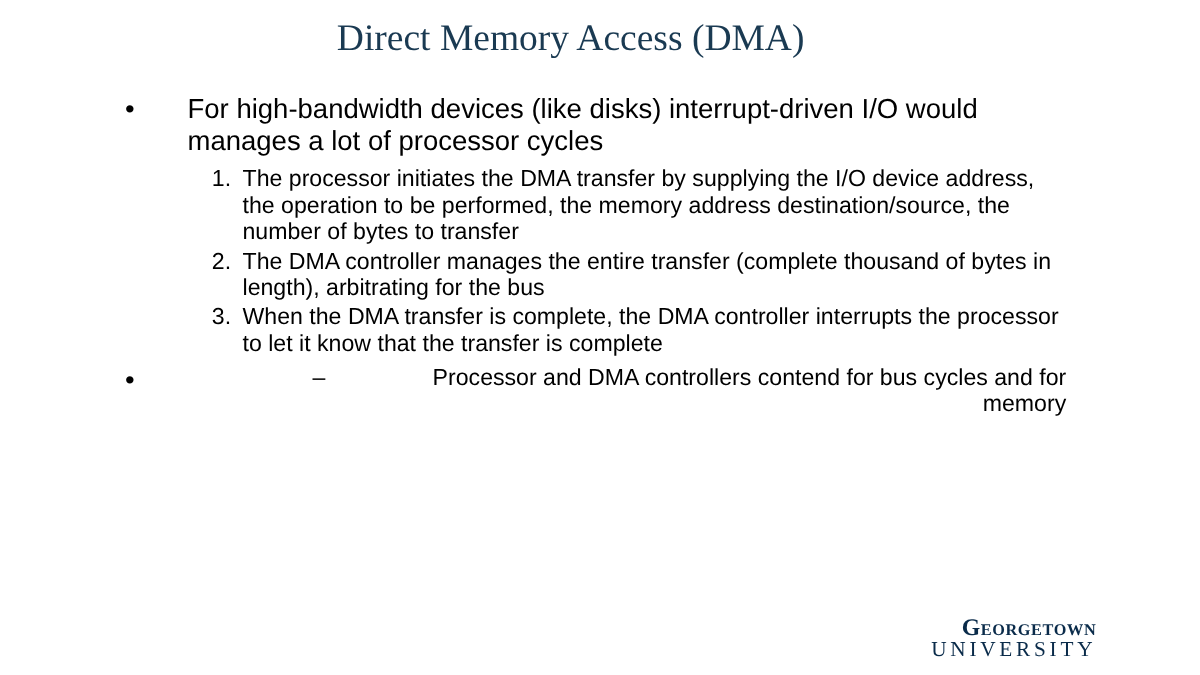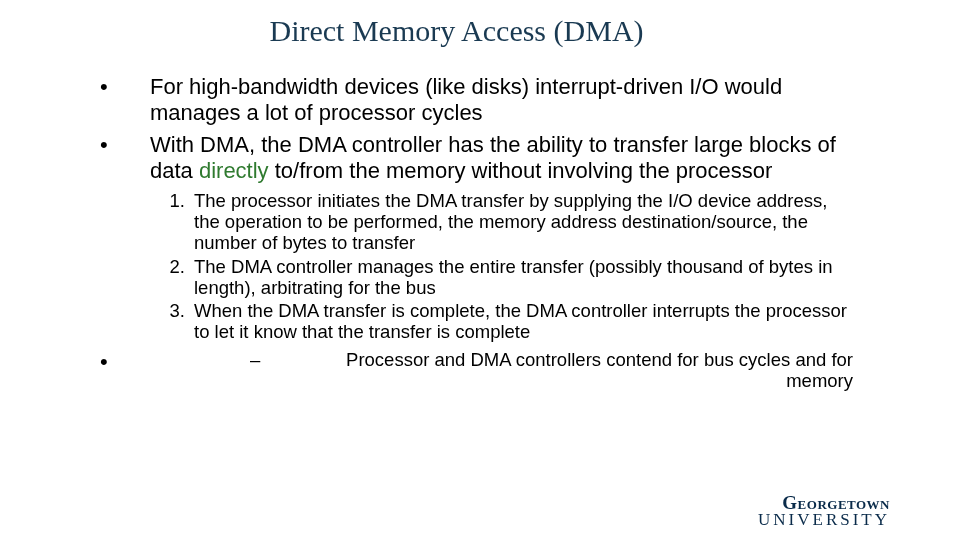--- a/index.html
+++ b/index.html
@@ -73,21 +73,21 @@
   ul.b3 > li::before {
     content: "–";
     position: absolute;
     left: 0;
     top: 0;
   }
   .em-lot { }
   .em-directly { color: #2f7a2f; }
   .logo {
     position: absolute;
-    right: 23px;
+    right: 36px;
     bottom: 12px;
     text-align: right;
     font-family: Georgia, 'Times New Roman', serif;
     color: #0a2b4a;
     line-height: 0.95;
   }
   .logo .l1 {
     font-size: 19px;
     font-variant: small-caps;
     letter-spacing: 0.5px;
@@ -104,28 +104,25 @@
 
 <div class="slide">
 
   <div class="title">Direct Memory Access (DMA)</div>
 
   <div class="body">
     <ul class="b1">
       <li>
         <span>For high-bandwidth devices (like disks) interrupt-driven I/O would manages a </span><span class="em-lot">lot</span><span> of processor cycles</span>
       </li>
-      <li>
-        <span>With DMA, the DMA controller has the ability to transfer large blocks of data </span><span class="em-directly">directly</span><span> to/from the memory without involving the processor</span>
-      </li>
     </ul>
 
     <ol class="b2">
       <li>The processor initiates the DMA transfer by supplying the I/O device address, the operation to be performed, the memory address destination/source, the number of bytes to transfer</li>
-      <li>The DMA controller manages the entire transfer (possibly thousand of bytes in length), arbitrating for the bus</li>
+      <li>The DMA controller manages the entire transfer (complete thousand of bytes in length), arbitrating for the bus</li>
       <li>When the DMA transfer is complete, the DMA controller interrupts the processor to let it know that the transfer is complete</li>
     </ol>
 
     <ul class="b1">
       <li>
         <ul class="b3">
           <li>Processor and DMA controllers contend for bus cycles and for memory</li>
         </ul>
       </li>
     </ul>

